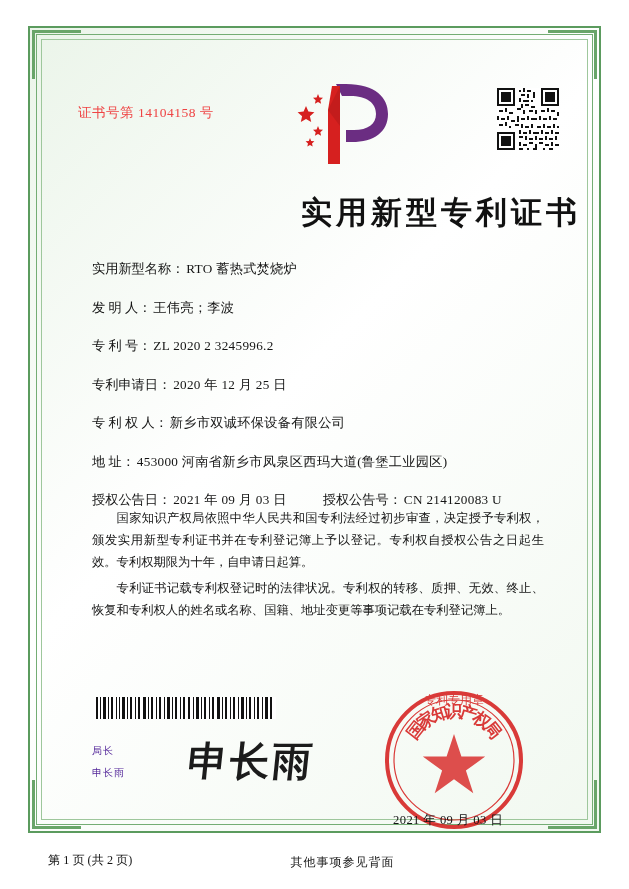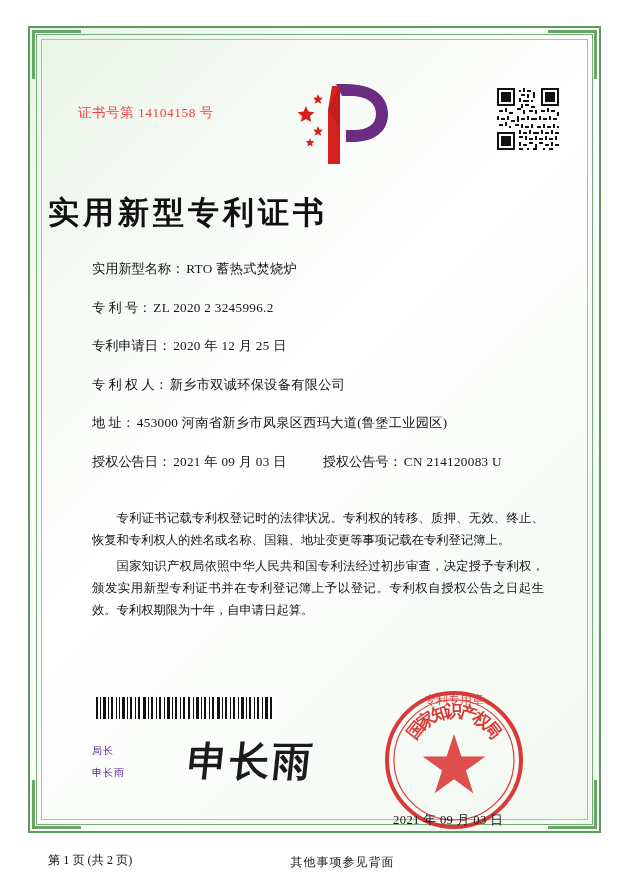--- a/index.html
+++ b/index.html
@@ -93,21 +93,21 @@
     top: 36px;
     width: 62px;
     height: 62px;
   }
 
   .title {
     position: absolute;
     left: 0;
     top: 140px;
     width: 533px;
-    text-align: left;
+    text-align: right;
     font-size: 31px;
     font-weight: bold;
     letter-spacing: 4px;
     color: #111;
     font-family: "Liberation Serif", "DejaVu Serif", serif;
   }
 
   .fields {
     position: absolute;
     left: 44px;
@@ -345,20 +345,24 @@
     </div>
 
     <div class="title">实用新型专利证书</div>
 
     <div class="fields">
       <div class="field-row">
         <span class="field-label">实用新型名称：</span>
         <span class="field-value">RTO 蓄热式焚烧炉</span>
       </div>
       <div class="field-row">
+        <span class="field-label">发  明  人：</span>
+        <span class="field-value">王伟亮；李波</span>
+      </div>
+      <div class="field-row">
         <span class="field-label">专  利  号：</span>
         <span class="field-value">ZL 2020 2 3245996.2</span>
       </div>
       <div class="field-row">
         <span class="field-label">专利申请日：</span>
         <span class="field-value">2020 年 12 月 25 日</span>
       </div>
       <div class="field-row">
         <span class="field-label">专 利 权 人：</span>
         <span class="field-value">新乡市双诚环保设备有限公司</span>
@@ -369,22 +373,22 @@
       </div>
       <div class="field-row two-col">
         <span class="field-label">授权公告日：</span>
         <span class="field-value">2021 年 09 月 03 日</span>
         <span class="field-label col2">授权公告号：</span>
         <span class="field-value">CN 214120083 U</span>
       </div>
     </div>
 
     <div class="paragraphs">
+      <p>国家知识产权局依照中华人民共和国专利法经过初步审查，决定授予专利权，颁发实用新型专利证书并在专利登记簿上予以登记。专利权自授权公告之日起生效。专利权期限为十年，自申请日起算。</p>
       <p>专利证书记载专利权登记时的法律状况。专利权的转移、质押、无效、终止、恢复和专利权人的姓名或名称、国籍、地址变更等事项记载在专利登记簿上。</p>
-      <p>国家知识产权局依照中华人民共和国专利法经过初步审查，决定授予专利权，颁发实用新型专利证书并在专利登记簿上予以登记。专利权自授权公告之日起生效。专利权期限为十年，自申请日起算。</p>
     </div>
 
     <div class="barcode">
       <svg width="182" height="22" viewBox="0 0 182 22" shape-rendering="crispEdges">
         <rect width="182" height="22" fill="#ffffff"></rect>
         <g fill="#111111">
           <rect x="2" y="0" width="2" height="22"></rect>
             <rect x="6" y="0" width="1" height="22"></rect>
           <rect x="9" y="0" width="3" height="22"></rect>
             <rect x="14" y="0" width="1" height="22"></rect>

